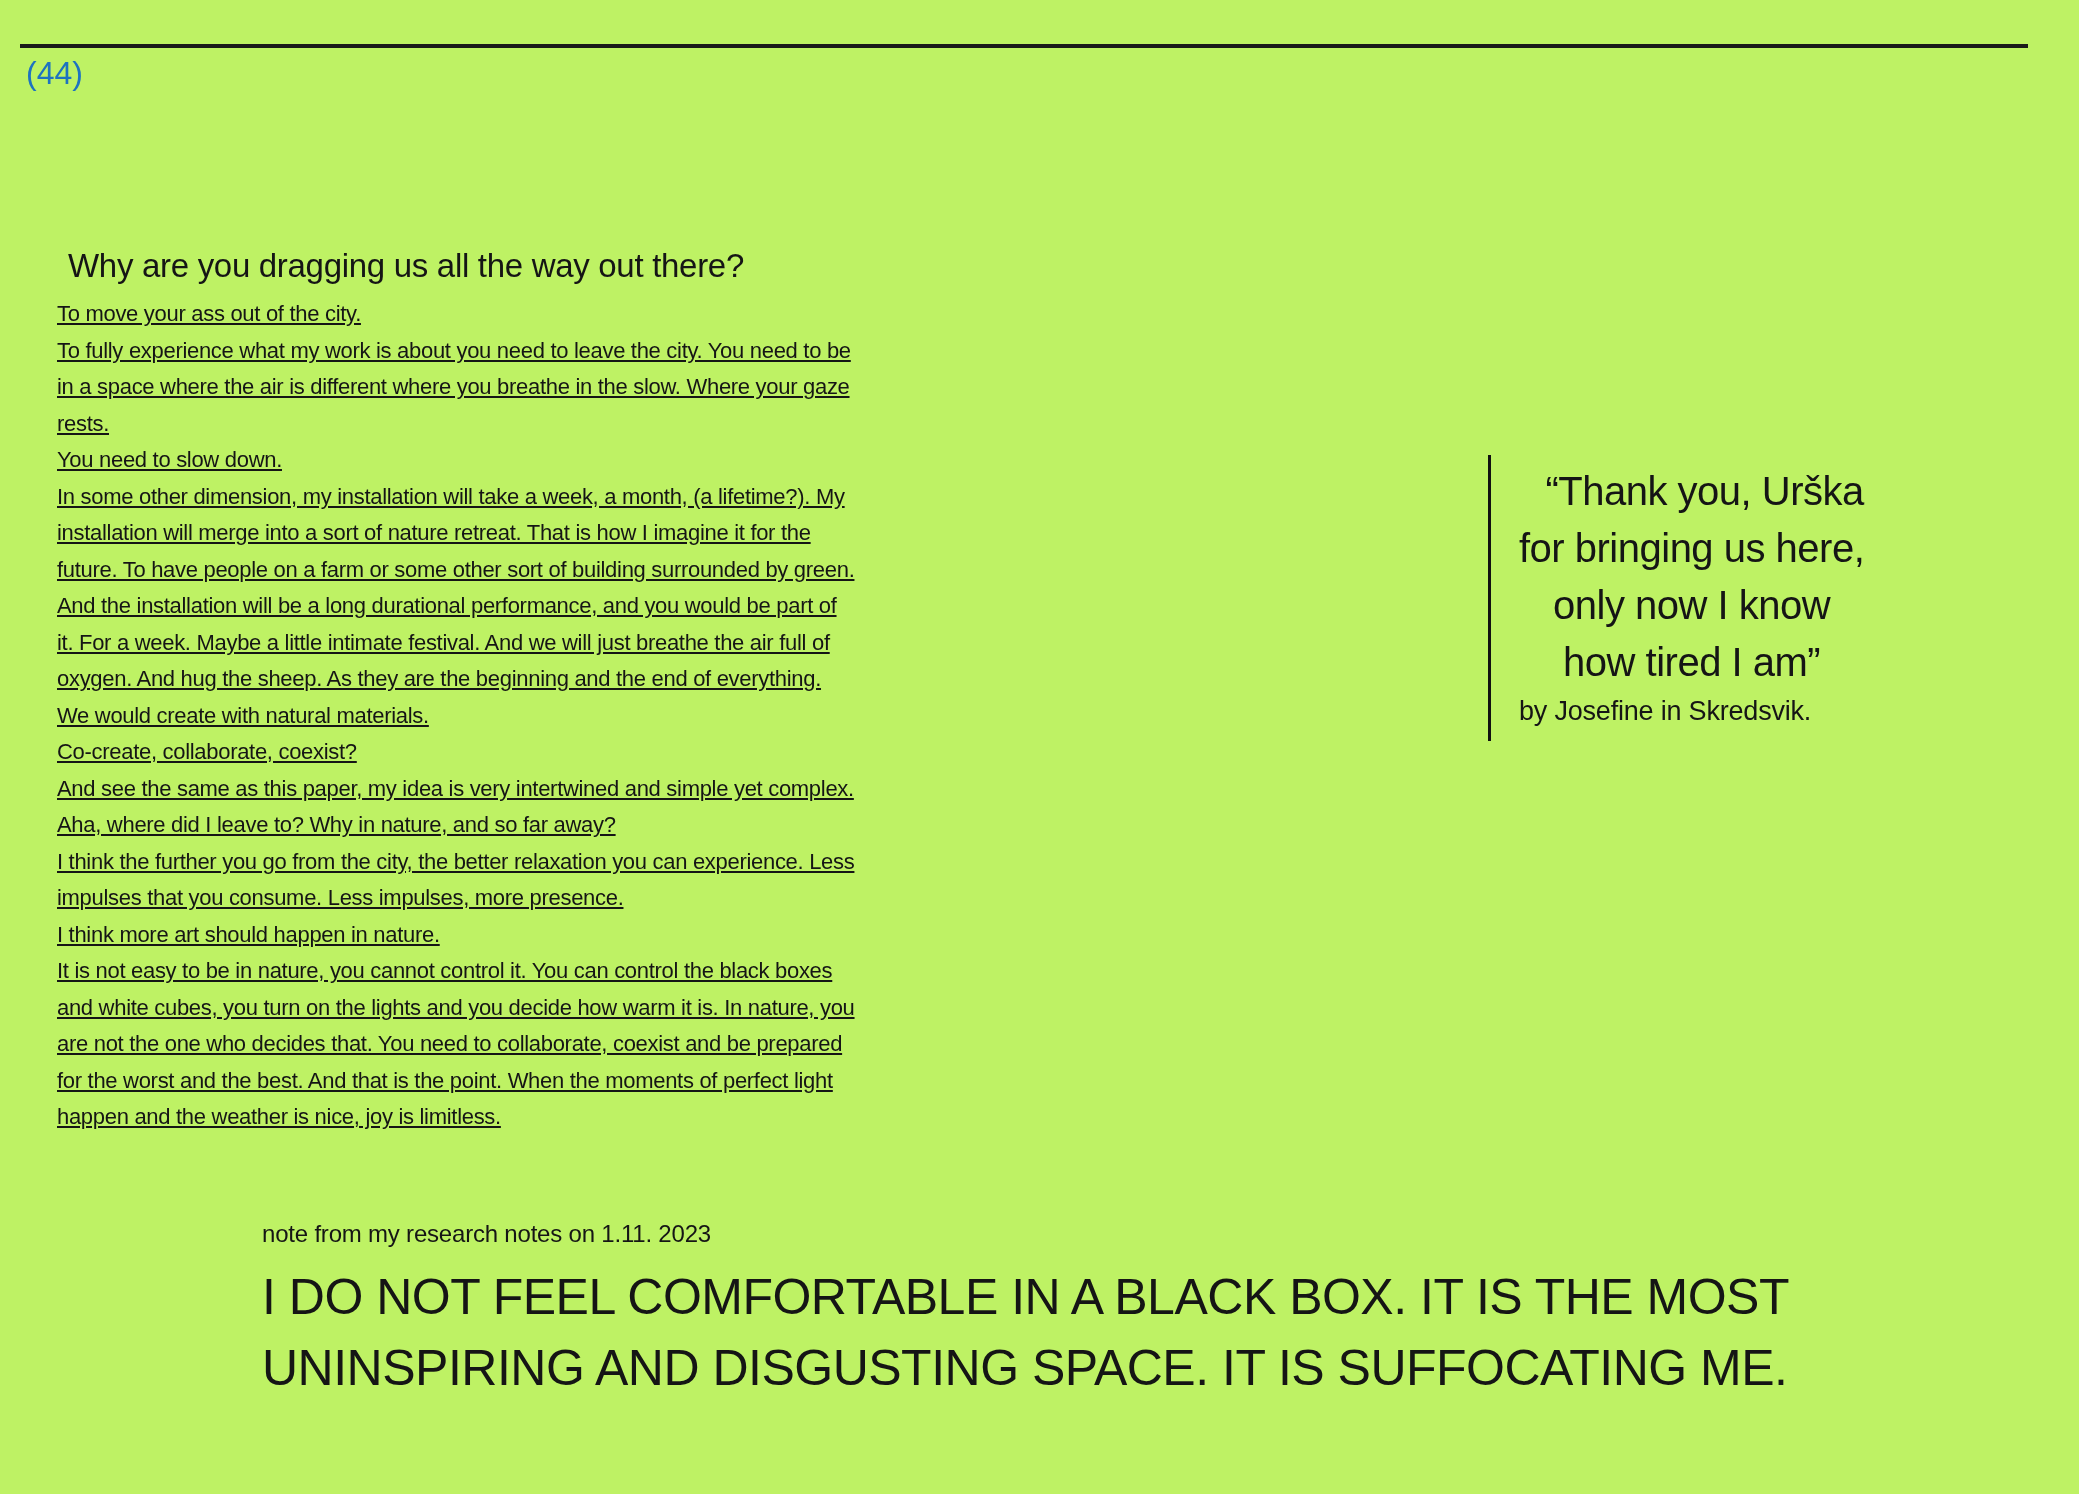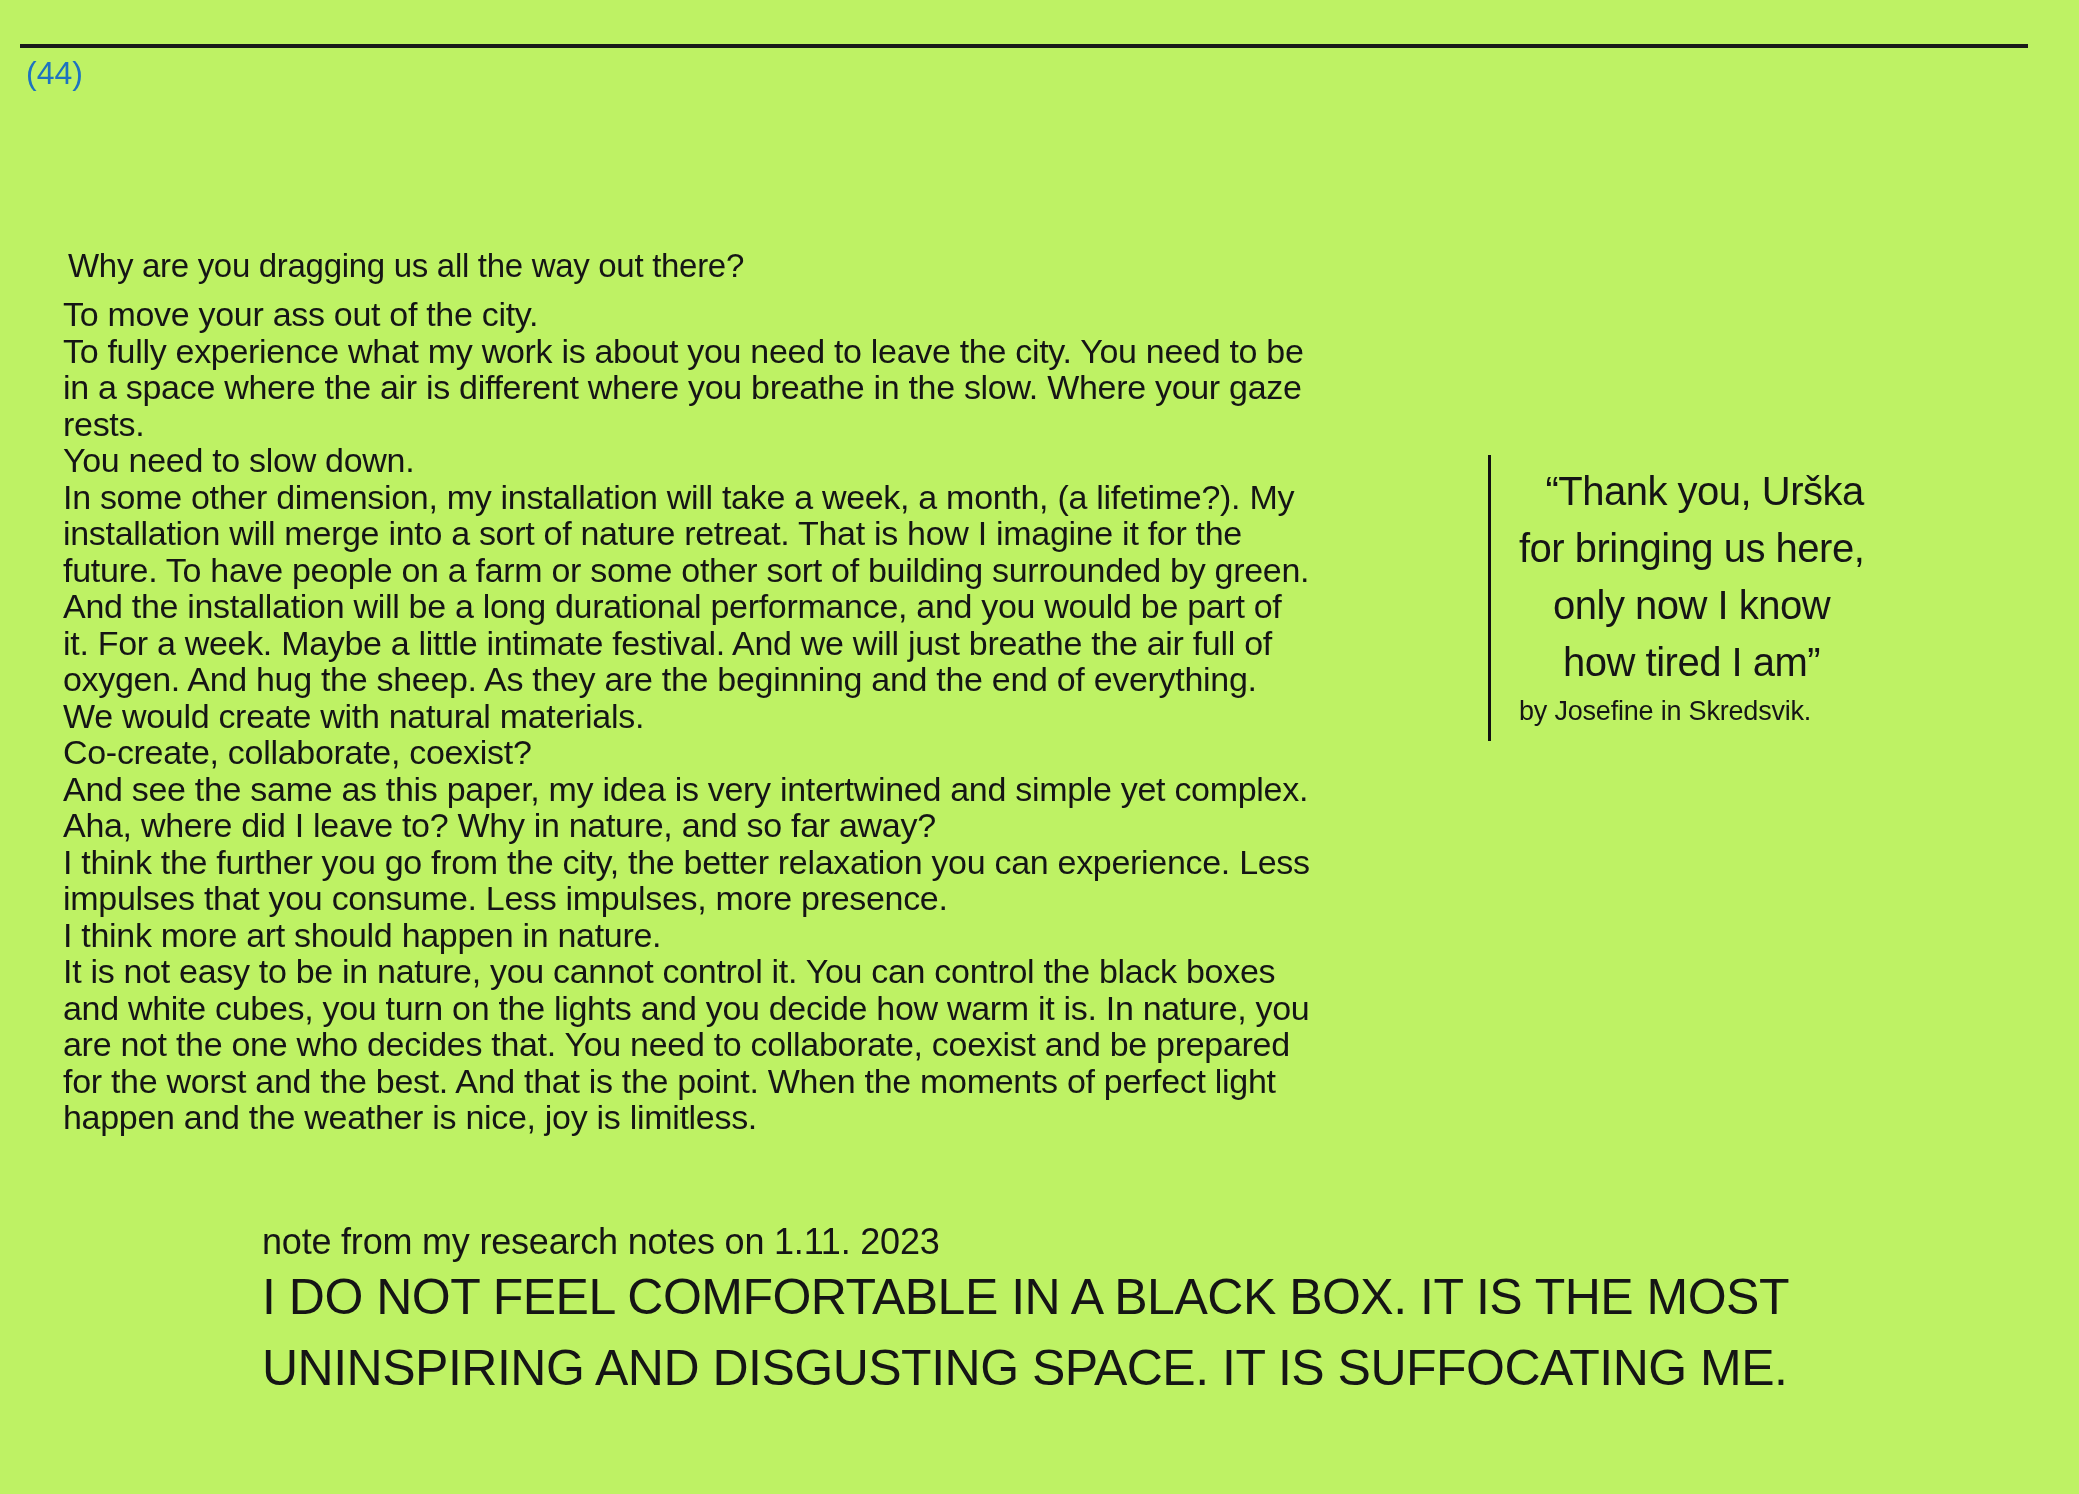--- a/index.html
+++ b/index.html
@@ -45,26 +45,27 @@
     position: absolute;
     left: 68px;
     top: 246px;
     font-size: 33px;
     letter-spacing: -0.3px;
     line-height: 1.2;
     text-align: right;
   }
   .body-text {
     position: absolute;
-    left: 63px;
+    left: 57px;
     top: 296px;
-    font-size: 34px;
+    font-size: 22px;
     letter-spacing: -0.3px;
     line-height: 36.5px;
     white-space: pre-line;
+    text-decoration: underline;
   }
   .pull-quote {
     position: absolute;
     left: 1488px;
     top: 455px;
     border-left: 3px solid #111;
     padding: 8px 0 14px 28px;
   }
   .pull-quote .quote-text {
     font-size: 40px;
@@ -77,21 +78,21 @@
   .pull-quote .quote-attribution {
     margin-top: 4px;
     font-size: 27px;
     letter-spacing: -0.2px;
     line-height: 1.2;
   }
   .note-label {
     position: absolute;
     left: 262px;
     top: 1220px;
-    font-size: 36px;
+    font-size: 24px;
     letter-spacing: -0.2px;
     line-height: 1.2;
   }
   .note-statement {
     position: absolute;
     left: 262px;
     top: 1262px;
     font-size: 50px;
     letter-spacing: -0.5px;
     line-height: 71px;

